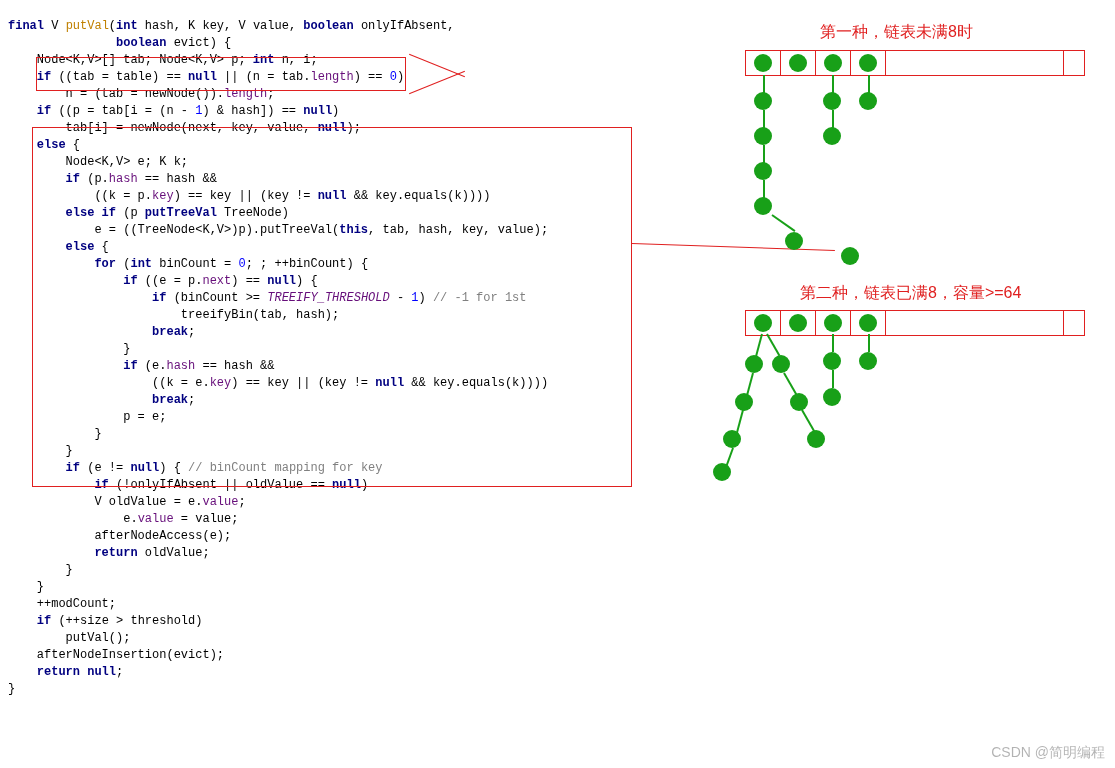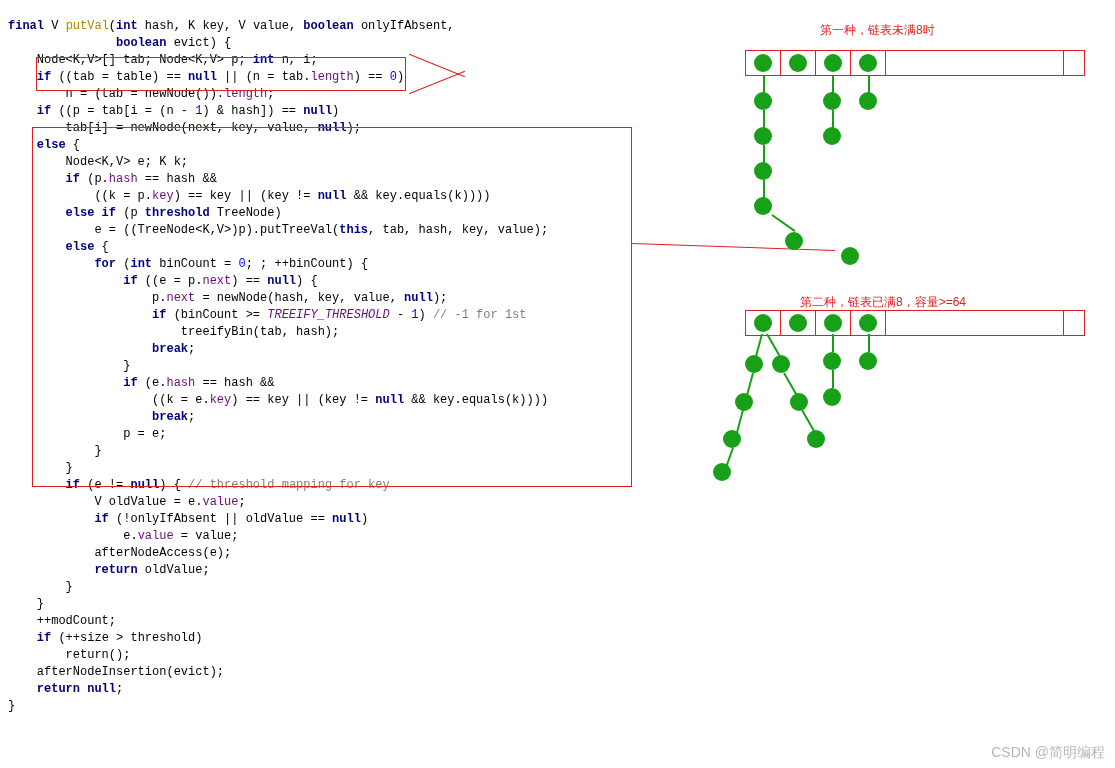--- a/index.html
+++ b/index.html
@@ -41,21 +41,21 @@
   }
   .red-line {
     position: absolute;
     height: 1px;
     background: #e02020;
     pointer-events: none;
   }
   .diag-label {
     color: #e02020;
     font-family: "Microsoft YaHei", sans-serif;
-    font-size: 12px;
+    font-size: 16px;
     position: absolute;
   }
   .bucket-row {
     position: absolute;
     border: 1px solid #e02020;
     height: 26px;
     display: flex;
   }
   .bucket-cell {
     border-right: 1px solid #e02020;
@@ -93,47 +93,46 @@
 <div class="line">               <span class="kw">boolean</span><span> evict) {</span></div>
 <div class="line"><span>    Node&lt;K,V&gt;[] tab; Node&lt;K,V&gt; p; </span><span class="kw">int</span><span> n, i;</span></div>
 <div class="line"><span>    </span><span class="kw">if</span><span> ((tab = table) == </span><span class="kw">null</span><span> || (n = tab.</span><span class="mem">length</span><span>) == </span><span class="num">0</span><span>)</span></div>
 <div class="line"><span>        n = (tab = newNode()).</span><span class="mem">length</span><span>;</span></div>
 <div class="line"><span>    </span><span class="kw">if</span><span> ((p = tab[i = (n - </span><span class="num">1</span><span>) &amp; hash]) == </span><span class="kw">null</span><span>)</span></div>
 <div class="line"><span>        tab[i] = newNode(next, key, value, </span><span class="kw">null</span><span>);</span></div>
 <div class="line"><span>    </span><span class="kw">else</span><span> {</span></div>
 <div class="line"><span>        Node&lt;K,V&gt; e; K k;</span></div>
 <div class="line"><span>        </span><span class="kw">if</span><span> (p.</span><span class="mem">hash</span><span> == hash &amp;&amp;</span></div>
 <div class="line"><span>            ((k = p.</span><span class="mem">key</span><span>) == key || (key != </span><span class="kw">null</span><span> &amp;&amp; key.equals(k))))</span></div>
-<div class="line"><span>        </span><span class="kw">else if</span><span> (p </span><span class="kw">threshold</span><span> TreeNode)</span></div>
+<div class="line"><span>        </span><span class="kw">else if</span><span> (p </span><span class="kw">putTreeVal</span><span> TreeNode)</span></div>
 <div class="line"><span>            e = ((TreeNode&lt;K,V&gt;)p).putTreeVal(</span><span class="kw">this</span><span>, tab, hash, key, value);</span></div>
 <div class="line"><span>        </span><span class="kw">else</span><span> {</span></div>
 <div class="line"><span>            </span><span class="kw">for</span><span> (</span><span class="kw">int</span><span> binCount = </span><span class="num">0</span><span>; ; ++binCount) {</span></div>
 <div class="line"><span>                </span><span class="kw">if</span><span> ((e = p.</span><span class="mem">next</span><span>) == </span><span class="kw">null</span><span>) {</span></div>
-<div class="line"><span>                    p.</span><span class="mem">next</span><span> = newNode(hash, key, value, </span><span class="kw">null</span><span>);</span></div>
 <div class="line"><span>                    </span><span class="kw">if</span><span> (binCount &gt;= </span><span class="cst">TREEIFY_THRESHOLD</span><span> - </span><span class="num">1</span><span>) </span><span class="cmt">// -1 for 1st</span></div>
 <div class="line"><span>                        treeifyBin(tab, hash);</span></div>
 <div class="line"><span>                    </span><span class="kw">break</span><span>;</span></div>
 <div class="line"><span>                }</span></div>
 <div class="line"><span>                </span><span class="kw">if</span><span> (e.</span><span class="mem">hash</span><span> == hash &amp;&amp;</span></div>
 <div class="line"><span>                    ((k = e.</span><span class="mem">key</span><span>) == key || (key != </span><span class="kw">null</span><span> &amp;&amp; key.equals(k))))</span></div>
 <div class="line"><span>                    </span><span class="kw">break</span><span>;</span></div>
 <div class="line"><span>                p = e;</span></div>
 <div class="line"><span>            }</span></div>
 <div class="line"><span>        }</span></div>
-<div class="line"><span>        </span><span class="kw">if</span><span> (e != </span><span class="kw">null</span><span>) { </span><span class="cmt">// threshold mapping for key</span></div>
+<div class="line"><span>        </span><span class="kw">if</span><span> (e != </span><span class="kw">null</span><span>) { </span><span class="cmt">// binCount mapping for key</span></div>
+<div class="line"><span>            </span><span class="kw">if</span><span> (!onlyIfAbsent || oldValue == </span><span class="kw">null</span><span>)</span></div>
 <div class="line"><span>            V oldValue = e.</span><span class="mem">value</span><span>;</span></div>
-<div class="line"><span>            </span><span class="kw">if</span><span> (!onlyIfAbsent || oldValue == </span><span class="kw">null</span><span>)</span></div>
 <div class="line"><span>                e.</span><span class="mem">value</span><span> = value;</span></div>
 <div class="line"><span>            afterNodeAccess(e);</span></div>
 <div class="line"><span>            </span><span class="kw">return</span><span> oldValue;</span></div>
 <div class="line"><span>        }</span></div>
 <div class="line"><span>    }</span></div>
 <div class="line"><span>    ++modCount;</span></div>
 <div class="line"><span>    </span><span class="kw">if</span><span> (++size &gt; threshold)</span></div>
-<div class="line"><span>        return();</span></div>
+<div class="line"><span>        putVal();</span></div>
 <div class="line"><span>    afterNodeInsertion(evict);</span></div>
 <div class="line"><span>    </span><span class="kw">return null</span><span>;</span></div>
 <div class="line"><span>}</span></div>
 </div>
 
 <div class="red-box" style="left:36px; top:57px; width:370px; height:34px;"></div>
 
 <div class="red-x1" style="left:407px; top:65px; transform:rotate(22deg);"></div>
 <div class="red-x2" style="left:407px; top:82px; transform:rotate(-22deg);"></div>
 
@@ -172,21 +171,21 @@
 <div class="node-dot" style="left:841px; top:247px;"></div>
 
 <div class="edge" style="left:832px; top:75px; height:18px;"></div>
 <div class="node-dot" style="left:823px; top:92px;"></div>
 <div class="edge" style="left:832px; top:110px; height:18px;"></div>
 <div class="node-dot" style="left:823px; top:127px;"></div>
 
 <div class="edge" style="left:868px; top:75px; height:18px;"></div>
 <div class="node-dot" style="left:859px; top:92px;"></div>
 
-<div class="diag-label" style="left:800px; top:294px;">第二种，链表已满8，容量&gt;=64</div>
+<div class="diag-label" style="left:800px; top:283px;">第二种，链表已满8，容量&gt;=64</div>
 <div class="bucket-row" style="left:745px; top:310px; width:340px;">
   <div class="bucket-cell" style="width:35px;">
       <div class="node-dot" style="position:static;"></div>
     </div>
   <div class="bucket-cell" style="width:35px;">
       <div class="node-dot" style="position:static;"></div>
     </div>
   <div class="bucket-cell" style="width:35px;">
       <div class="node-dot" style="position:static;"></div>
     </div>

